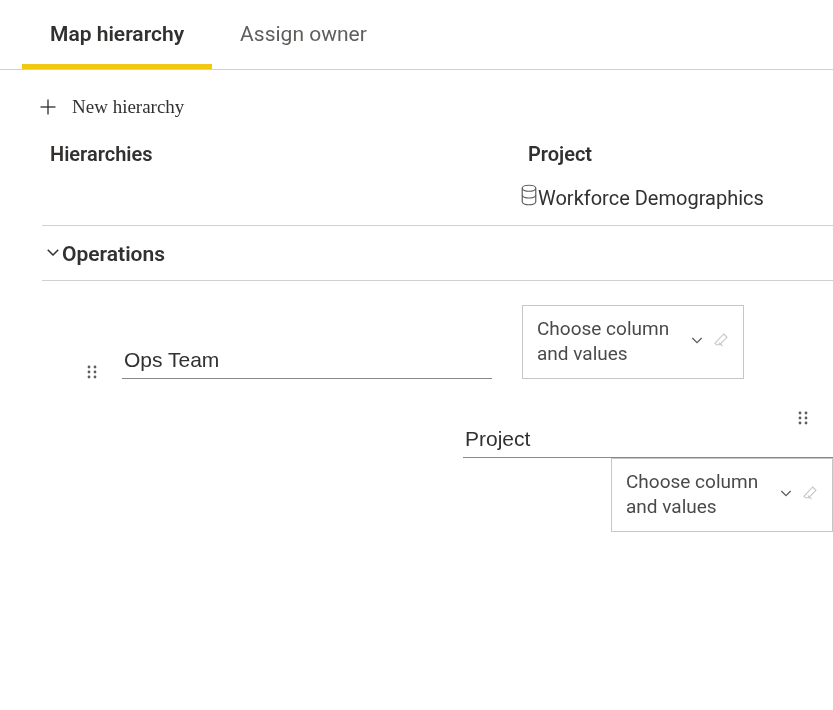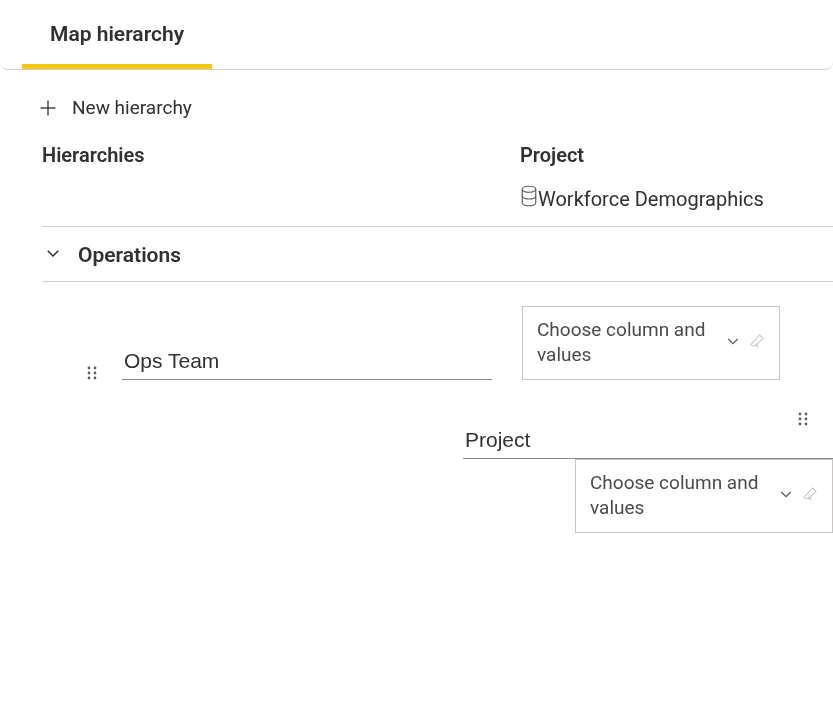--- a/index.html
+++ b/index.html
@@ -6,42 +6,42 @@
     --text:#323130;
     --muted:#605e5c;
     --border:#d2d0ce;
     --accent:#f2c811;
     --subtle:#edebe9;
     --icon:#605e5c;
     --bg:#ffffff;
   }
   *{box-sizing:border-box;}
   html,body{margin:0;padding:0;background:var(--bg);font-family:"Segoe UI","Segoe UI Web",-apple-system,BlinkMacSystemFont,Roboto,Helvetica,Arial,sans-serif;color:var(--text);width:833px;height:710px;}
-  .tabs{display:flex;align-items:flex-end;border-bottom:1px solid var(--border);padding-left:22px;border-radius:8px;}
+  .tabs{display:flex;align-items:flex-end;border-bottom:1px solid var(--border);padding-left:22px;}
   .tab{padding:22px 28px 18px 28px;font-size:21px;color:var(--muted);cursor:pointer;border-bottom:5px solid transparent;font-weight:400;}
   .tab.active{color:var(--text);font-weight:600;border-bottom-color:var(--accent);}
-  .new-hierarchy{display:flex;align-items:center;gap:14px;margin:26px 0 24px 38px;cursor:pointer;font-size:19px;color:var(--text);}
+  .new-hierarchy{display:flex;align-items:center;gap:14px;margin:26px 0 24px 38px;cursor:pointer;font-size:19px;color:var(--text);font-family:Liberation Serif, serif;}
   .plus-icon svg{width:20px;height:20px;display:block;}
-  .columns-header{display:flex;margin:6px 0 18px 0;}
+  .columns-header{display:flex;margin:6px 0 18px 8px;}
   .col-left{width:520px;padding-left:42px;}
   .col-right{flex:1;padding-left:0;}
   .col-title{font-size:20px;font-weight:600;color:var(--text);}
   .dataset-row{display:flex;align-items:center;margin:6px 0 14px 520px;font-size:20px;color:var(--text);}
   .dataset-row svg{width:18px;height:22px;color:var(--icon);}
   .hline{border:none;border-top:1px solid var(--border);margin:0 0 0 42px;}
-  .hier-header{display:flex;align-items:center;gap:16px;margin:16px 0 14px 44px;}
+  .hier-header{display:flex;align-items:center;gap:0;margin:16px 0 14px 44px;}
   .hier-header svg{width:18px;height:18px;color:var(--text);}
   .hier-name{font-size:21px;font-weight:600;color:var(--text);}
   .level-row{display:flex;align-items:flex-end;margin:24px 0 0 84px;}
   .drag-handle{width:16px;display:flex;justify-content:center;margin-right:22px;cursor:grab;}
   .drag-handle svg{width:10px;height:14px;color:var(--icon);}
   .level-input{width:370px;font-size:21px;color:var(--text);border:none;border-bottom:1px solid #8a8886;padding:2px 2px 6px 2px;outline:none;background:transparent;}
   .dd{
     margin-left:30px;
-    width:258px;
+    width:222px;
     height:74px;
     border:1px solid #c8c6c4;
     display:flex;
     align-items:center;
     padding:0 14px 0 14px;
     cursor:pointer;
     position:relative;
     color:var(--muted);
     font-size:19px;
     line-height:1.3;
@@ -50,20 +50,23 @@
   .dd-icons{display:flex;align-items:center;gap:8px;}
   .dd-icons svg{width:16px;height:16px;color:var(--icon);}
   .eraser{opacity:.35;}
 </style>
 </head>
 <body>
 
 <div class="tabs">
   <div class="tab active">
     <span>Map hierarchy</span>
+  </div>
+  <div class="tab">
+    <span>Assign owner</span>
   </div>
 </div>
 
 <div class="new-hierarchy">
   <span class="plus-icon">
     <svg viewBox="0 0 24 24" fill="none" stroke="currentColor" stroke-width="1.6">
         <line x1="12" y1="3" x2="12" y2="21"></line>
         <line x1="3" y1="12" x2="21" y2="12"></line>
       </svg>
   </span>

